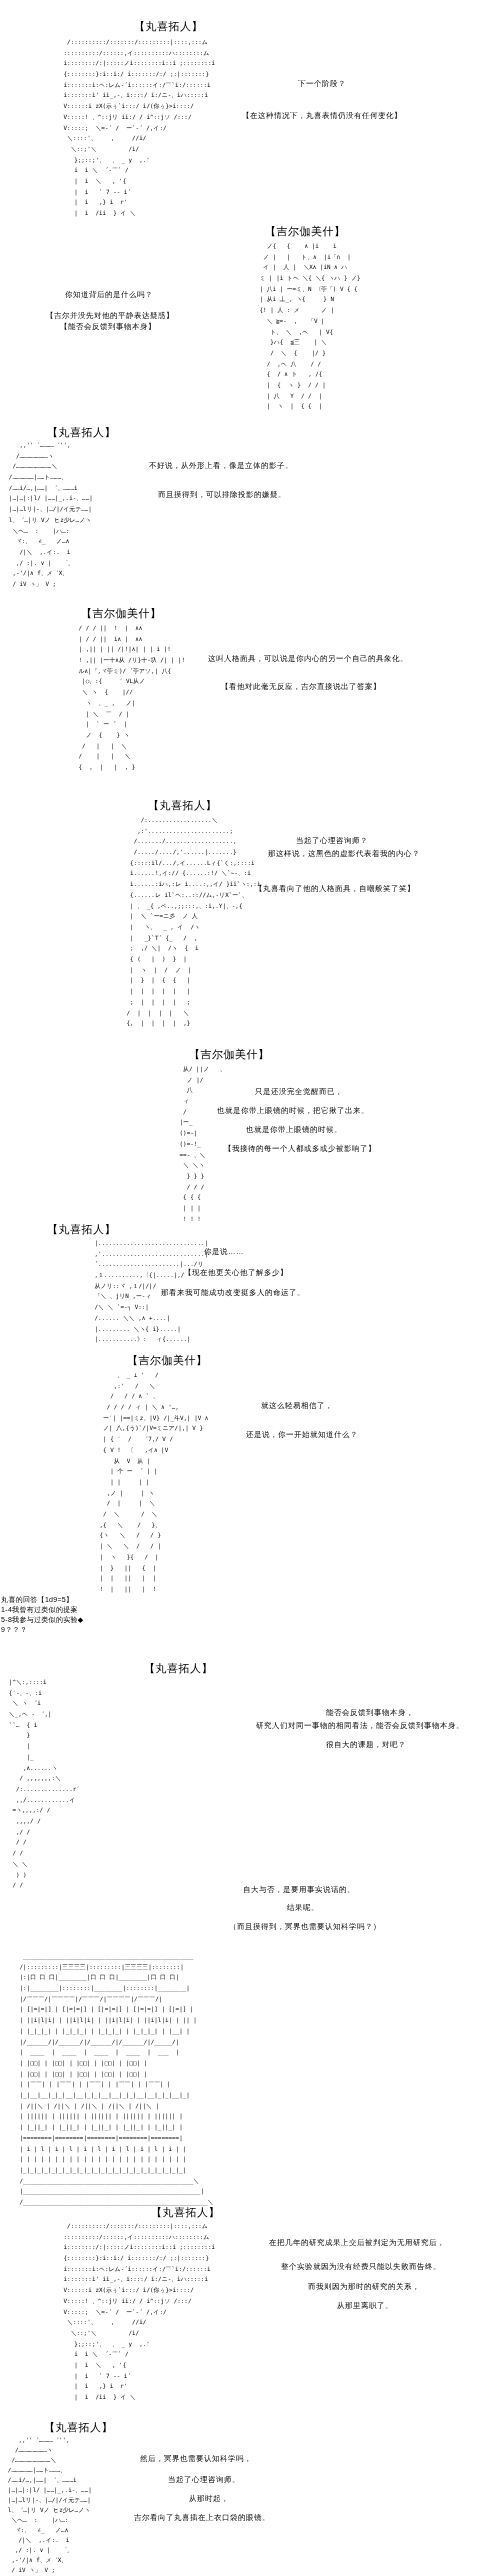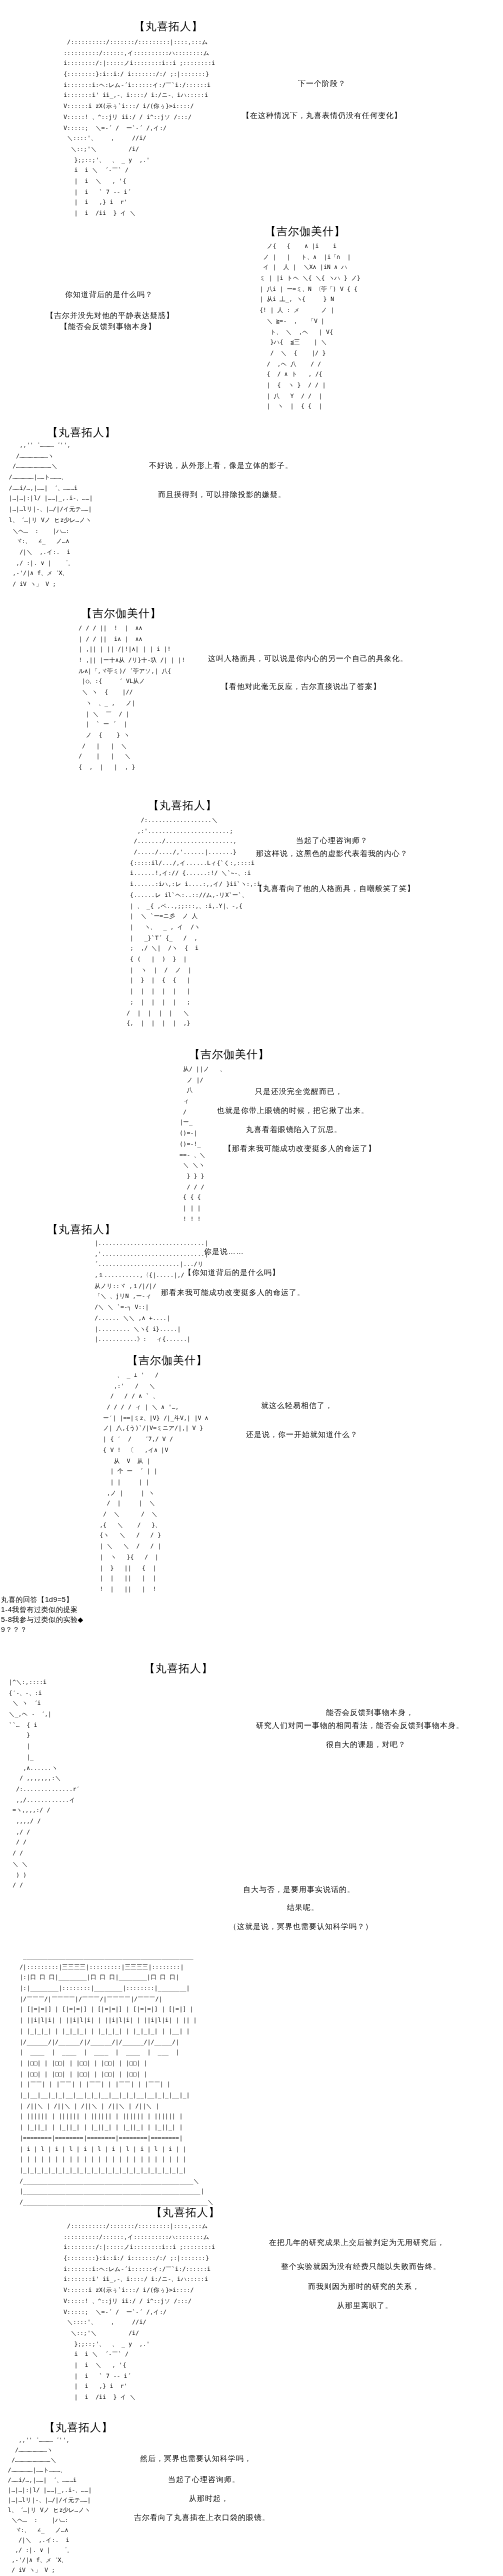--- a/index.html
+++ b/index.html
@@ -145,57 +145,57 @@
   |   _}`T´ {_   /  ,
   ;  ,/ ＼|  /ヽ  {  i
   { (   |  )  }  |
   |  ヽ  |  /  ノ  |
   |  }  |  {  {   |
   |  |  |  |  |   |
   ;  |  |  |  |   ;
  /  |  |  |  |   ＼
  {,  |  |  |  |  ,}</pre>
   <div class="dlg" style="left:296px;top:836px">当起了心理咨询师？</div>
-  <div class="dlg" style="left:256px;top:849px">那这样说，这黑色的虚影代表着我的内心？</div>
+  <div class="dlg" style="left:268px;top:849px">那这样说，这黑色的虚影代表着我的内心？</div>
   <div class="note" style="left:255px;top:884px">【丸喜看向了他的人格面具，自嘲般笑了笑】</div>
 
   <div class="hdr" style="left:189px;top:1047px">【吉尔伽美什】</div>
   <pre class="aa" style="left:176px;top:1058px">  从/ ||ノ   、
    ノ |/
    八
   ィ
   /
  |ー_
  ()=-|
  ()=-!_
  ==‐ 、＼
   ＼ ＼ヽ
    } } }
    / / /
   { { {
   | | |
   ! ! !</pre>
   <div class="dlg" style="left:255px;top:1087px">只是还没完全觉醒而已，</div>
   <div class="dlg" style="left:217px;top:1106px">也就是你带上眼镜的时候，把它揪了出来。</div>
-  <div class="dlg" style="left:246px;top:1125px">丸喜看着眼镜陷入了沉思。</div>
-  <div class="note" style="left:224px;top:1144px">【那看来我可能成功改变挺多人的命运了】</div>
+  <div class="dlg" style="left:246px;top:1125px">也就是你带上眼镜的时候。</div>
+  <div class="note" style="left:224px;top:1144px">【我接待的每一个人都或多或少被影响了】</div>
 
   <div class="hdr" style="left:47px;top:1222px">【丸喜拓人】</div>
   <pre class="aa" style="left:91px;top:1232px"> |..............................|
  ,'.............................|
  ´.......................|.../リ
  ,１..........,〈{|.....|,/
  从ノリ::ヾ ,１/|/|/
  「＼ 、jリN ,ー-ィ
  /＼ ＼ `=‐┐ V::|
  /...... ＼＼ ,∧ +....|
  |......... ＼ヽ{ i}.....|
  |...........》:ゝ ィ{......|</pre>
   <div class="dlg" style="left:204px;top:1247px">你是说……</div>
-  <div class="note" style="left:184px;top:1268px">【你知道背后的是什么吗】</div>
+  <div class="note" style="left:184px;top:1268px">【现在他更关心他了解多少】</div>
   <div class="dlg" style="left:161px;top:1288px">那看来我可能成功改变挺多人的命运了。</div>
 
   <div class="hdr" style="left:127px;top:1353px">【吉尔伽美什】</div>
   <pre class="aa" style="left:96px;top:1364px">      、 _ ⊥ '   /
      ,:'   /   ＼
     /   / / ∧ ` 、
    / / / / ィ | ＼ ∧ '…,
   ー′| |==|ミz、|V} /|_斗V,| |V ∧
   ノ| 八,{う)`/|V=ミニア/|,| V }
   | { ′  /   ゛7,/ V /
@@ -241,21 +241,21 @@
   / /
   ＼ ＼
    ) )
   / /</pre>
   <div class="dlg" style="left:326px;top:1708px">能否会反馈到事物本身，</div>
   <div class="dlg" style="left:256px;top:1721px">研究人们对同一事物的相同看法，能否会反馈到事物本身。</div>
   <div class="dlg" style="left:326px;top:1740px">很自大的课题，对吧？</div>
 
   <div class="dlg" style="left:243px;top:1885px">自大与否，是要用事实说话的。</div>
   <div class="dlg" style="left:287px;top:1903px">结果呢。</div>
-  <div class="dlg" style="left:229px;top:1922px">（这就是说，冥界也需要认知科学吗？）</div>
+  <div class="dlg" style="left:229px;top:1922px">（而且摸得到，冥界也需要认知科学吗？）</div>
 
   <pre class="aa" style="left:16px;top:1945px">  ________________________________________________
  /|:::::::::|三三三三|:::::::::|三三三三|::::::::|
  |:|口 口 口|________|口 口 口|________|口 口 口|
  |:|________|::::::::|________|::::::::|________|
  |/￣￣￣/|￣￣￣￣|/￣￣￣/|￣￣￣￣|/￣￣￣/|
  | [|=|=|] | [|=|=|] | [|=|=|] | [|=|=|] | [|=|] |
  | ||i|l|i| | ||i|l|i| | ||i|l|i| | ||i|l|i| | || |
  | |_|_|_| | |_|_|_| | |_|_|_| | |_|_|_| | |__| |
  |/______/|/______/|/______/|/______/|/_____/|

